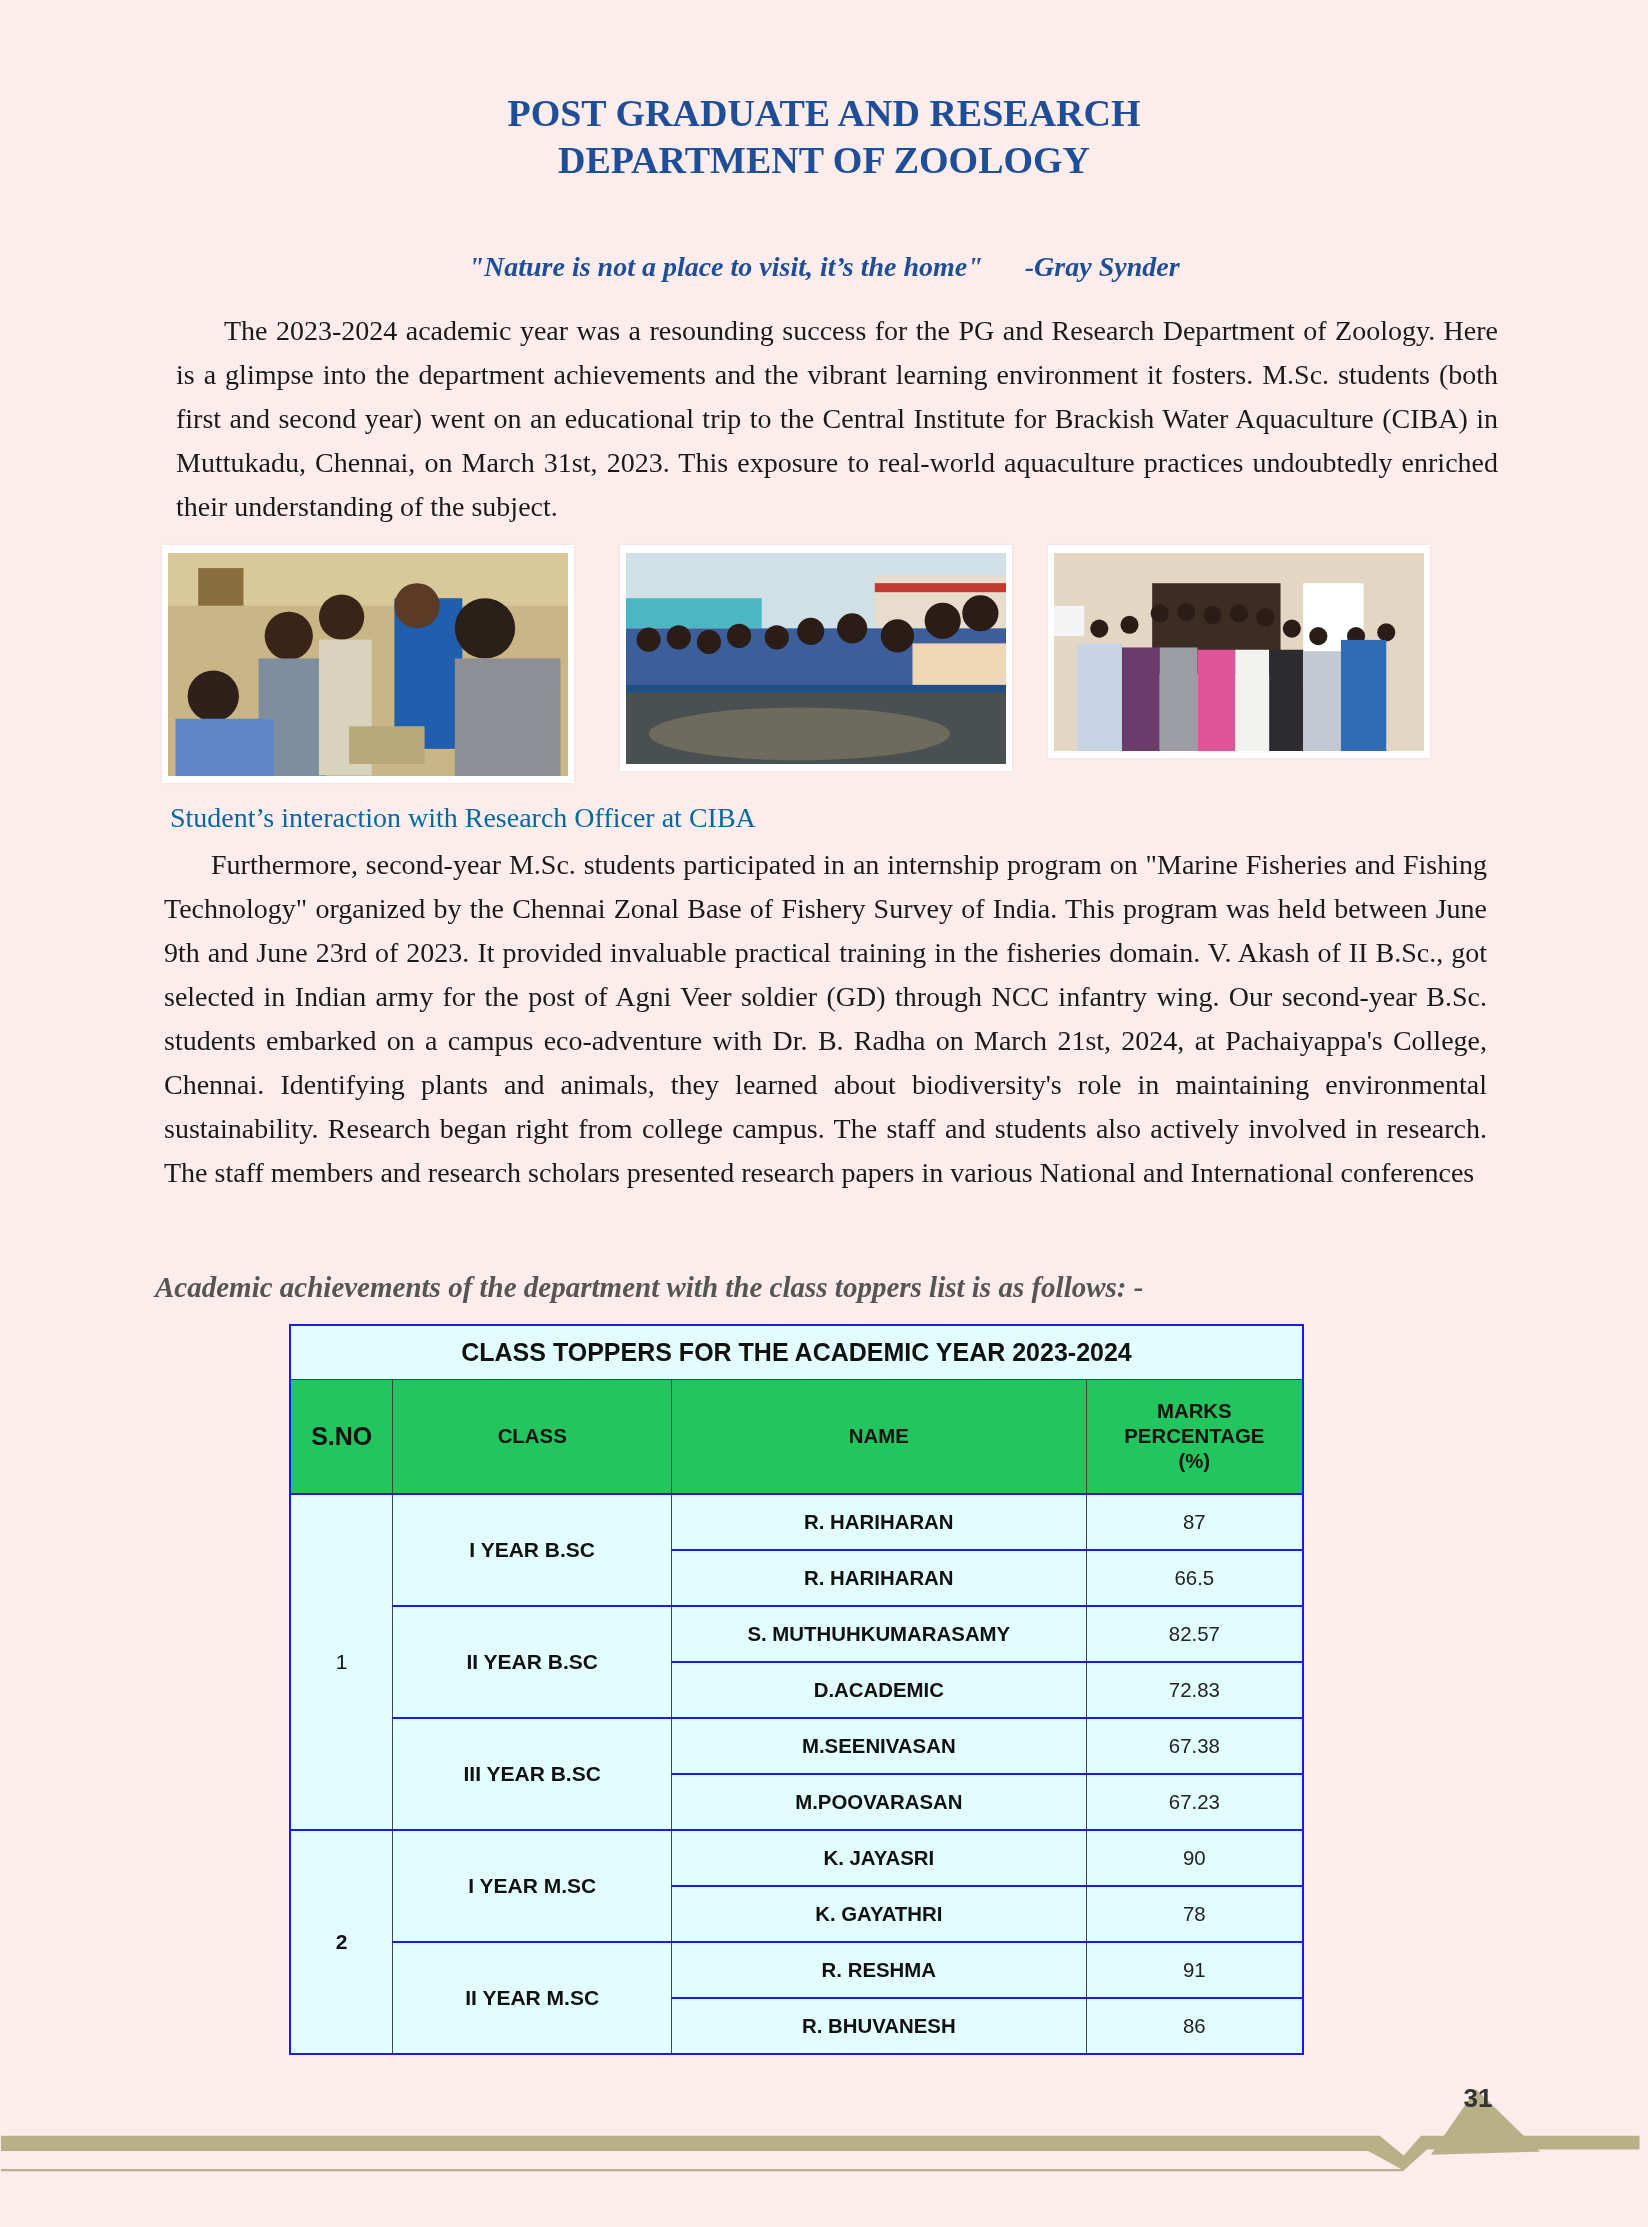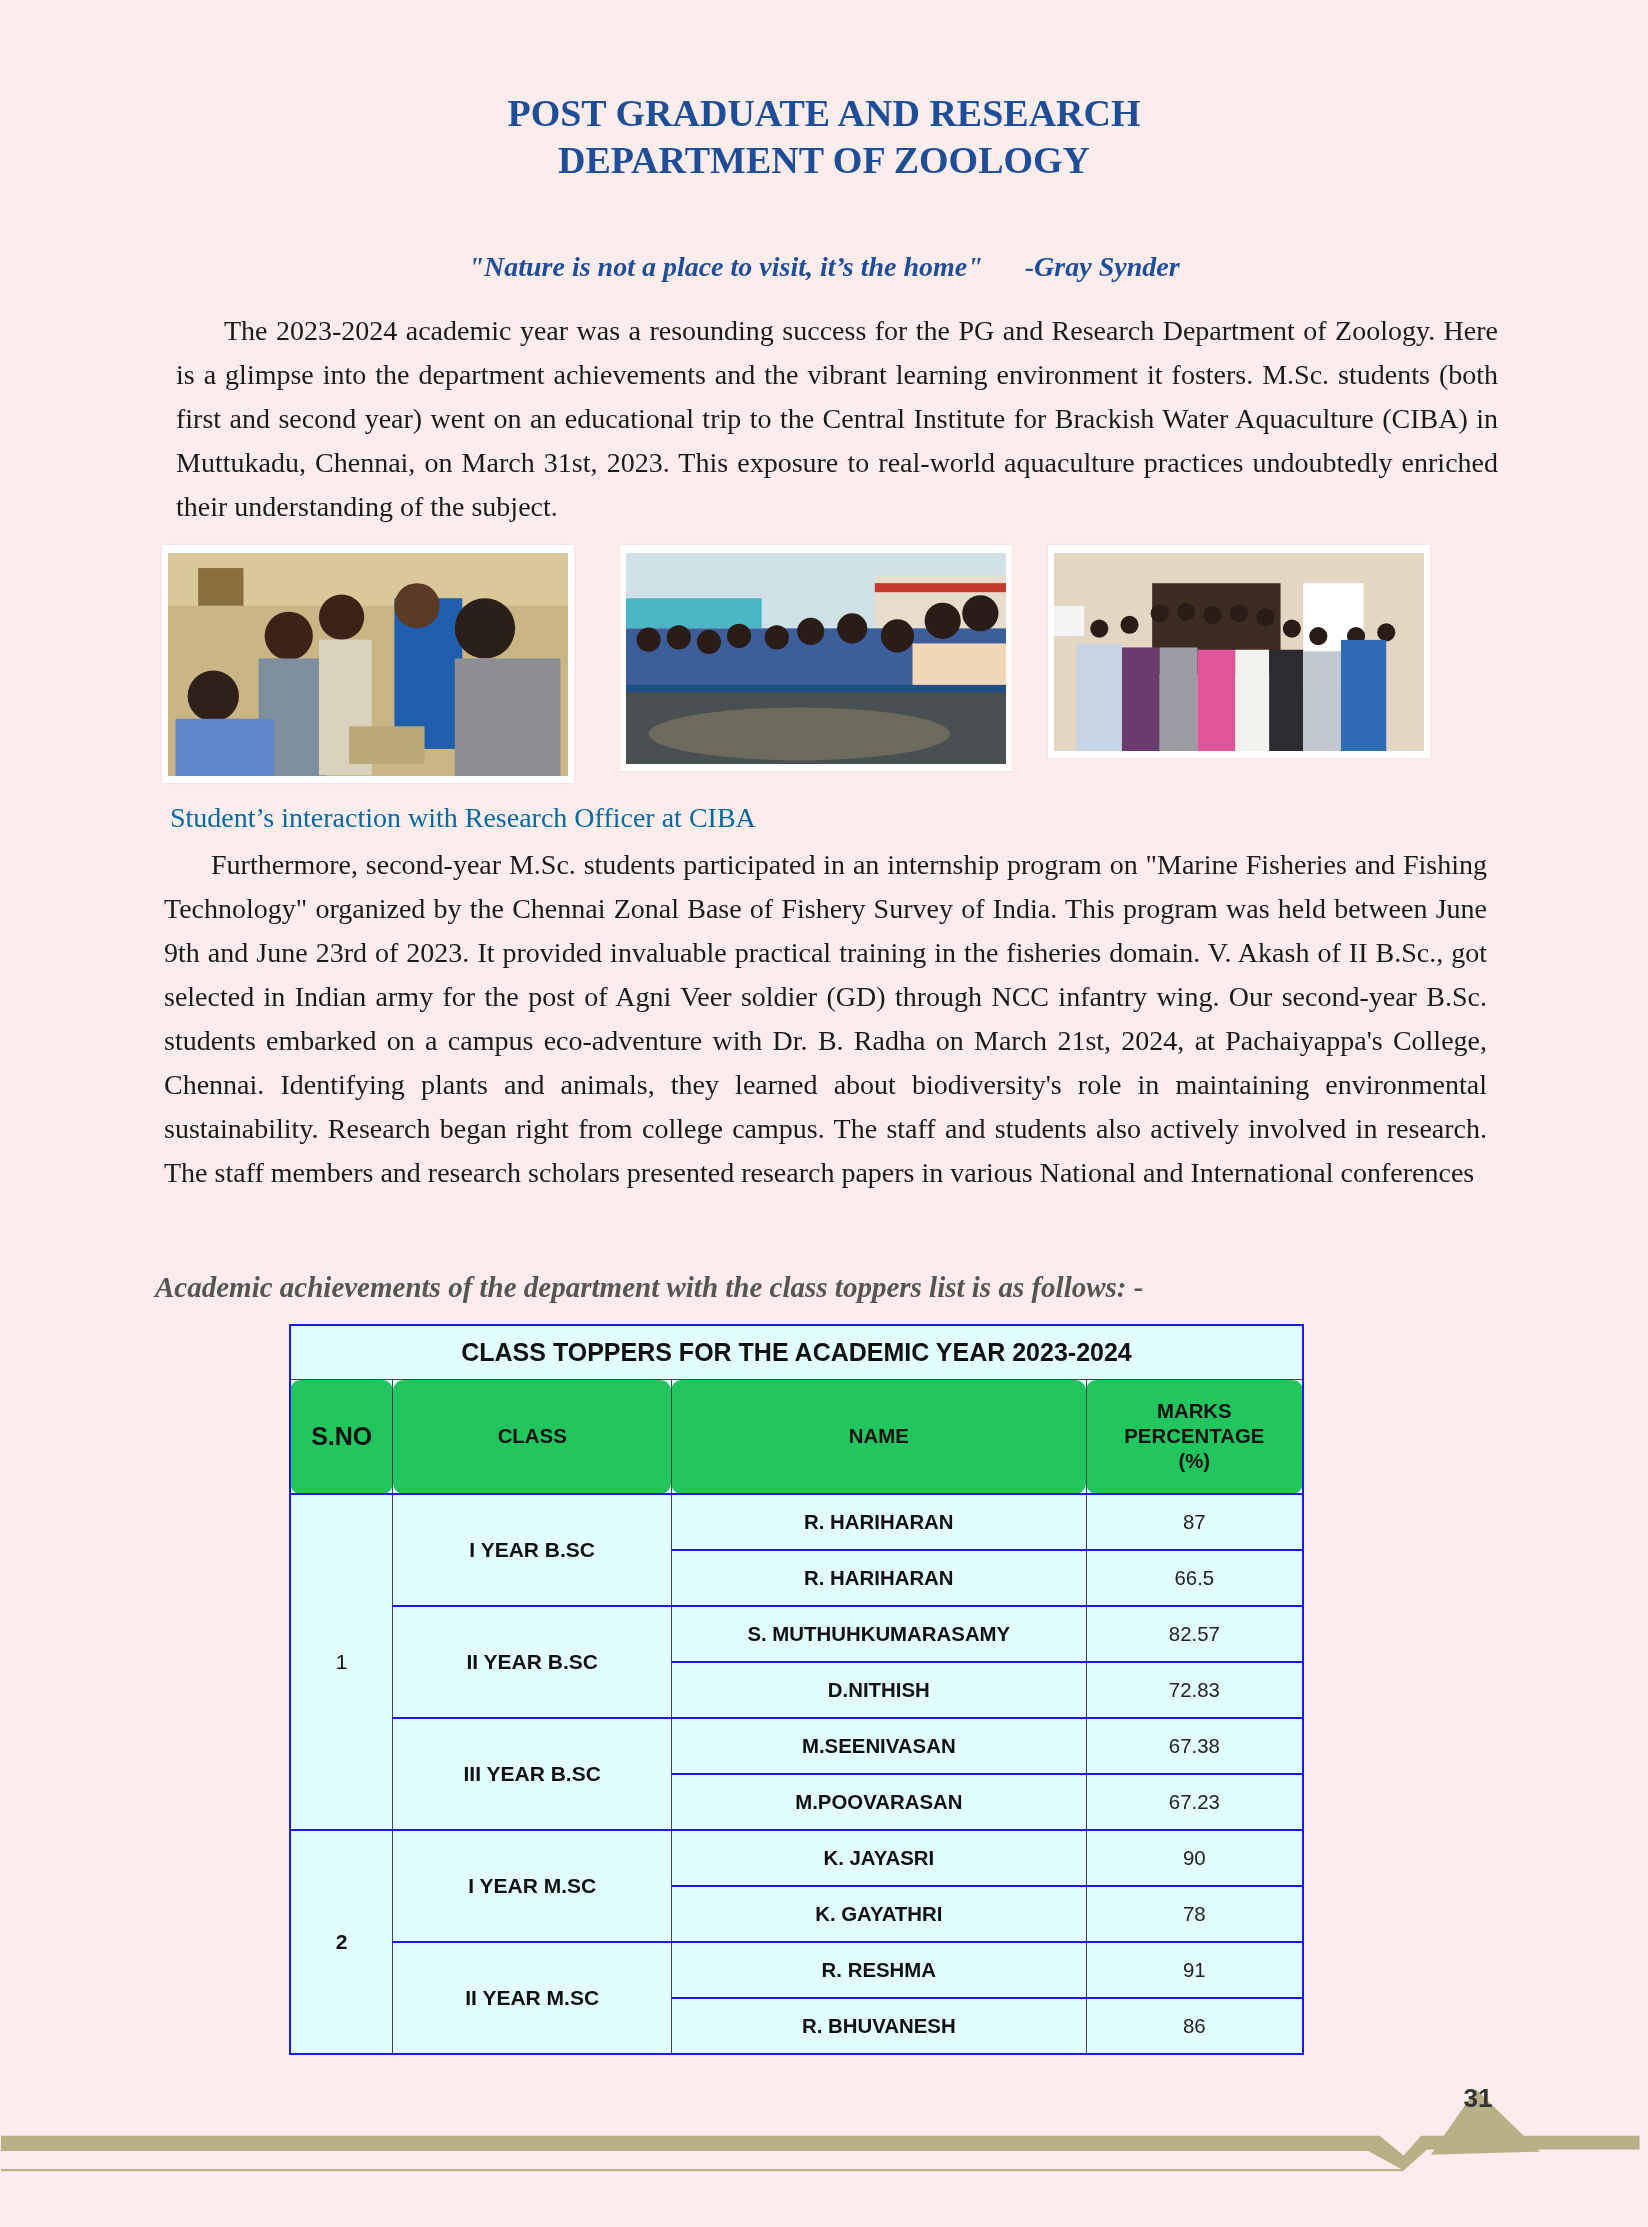--- a/index.html
+++ b/index.html
@@ -31,21 +31,21 @@
   .subhead { font-size: 29px; font-style: italic; font-weight: bold; color: #555; }
 
   table.toppers {
     position: absolute; left: 289px; top: 1324px; width: 1015px;
     border-collapse: collapse; font-family: "Liberation Sans", sans-serif;
     background: #e2fdfd;
     border: 2.3px solid #1a1aee;
   }
   table.toppers td, table.toppers th {
     border-left: 1.1px solid #444; border-right: 1.1px solid #444;
-    text-align: center; vertical-align: middle; padding: 0; border-radius: 11px;
+    text-align: center; vertical-align: middle; padding: 0;
   }
   .t-title { height: 53px; font-size: 25px; font-weight: bold; border-bottom: 1.5px solid #444; }
   .t-head th { background: #22c55e; height: 113px; font-size: 20.4px; font-weight: bold; line-height: 25px; }
   .t-head th.sno { font-size: 25px; }
   .t-head { border-bottom: 2.3px solid #1a1aee; }
   tr.row td { height: 54px; font-size: 20.4px; }
   td.name { font-weight: bold; }
   td.cls { font-weight: bold; font-size: 21px !important; }
   td.marks { font-weight: normal; color: #222; }
   td.sno { font-size: 21px !important; }
@@ -183,21 +183,21 @@
   <tr class="row sep-blue">
     <td class="name">R. HARIHARAN</td>
     <td class="marks">66.5</td>
   </tr>
   <tr class="row grp-top">
     <td rowspan="2" class="cls" style="border-top:2.3px solid #1a1aee;">II YEAR B.SC</td>
     <td class="name">S. MUTHUHKUMARASAMY</td>
     <td class="marks">82.57</td>
   </tr>
   <tr class="row sep-blue">
-    <td class="name">D.NITHISH</td>
+    <td class="name">D.ACADEMIC</td>
     <td class="marks">72.83</td>
   </tr>
   <tr class="row grp-top">
     <td rowspan="2" class="cls" style="border-top:2.3px solid #1a1aee;">III YEAR B.SC</td>
     <td class="name">M.SEENIVASAN</td>
     <td class="marks">67.38</td>
   </tr>
   <tr class="row sep-blue">
     <td class="name">M.POOVARASAN</td>
     <td class="marks">67.23</td>

